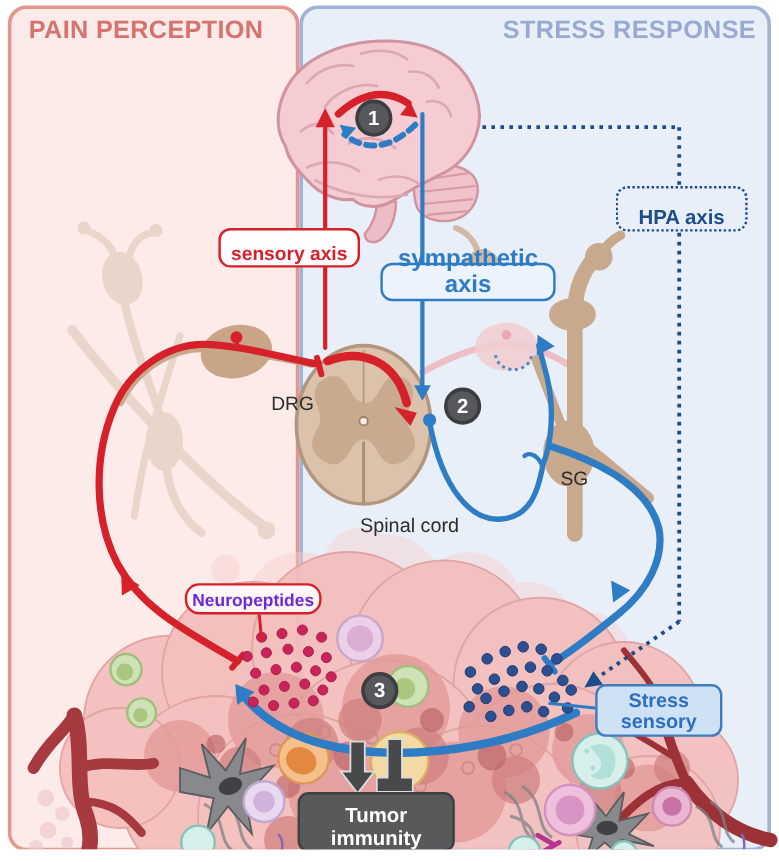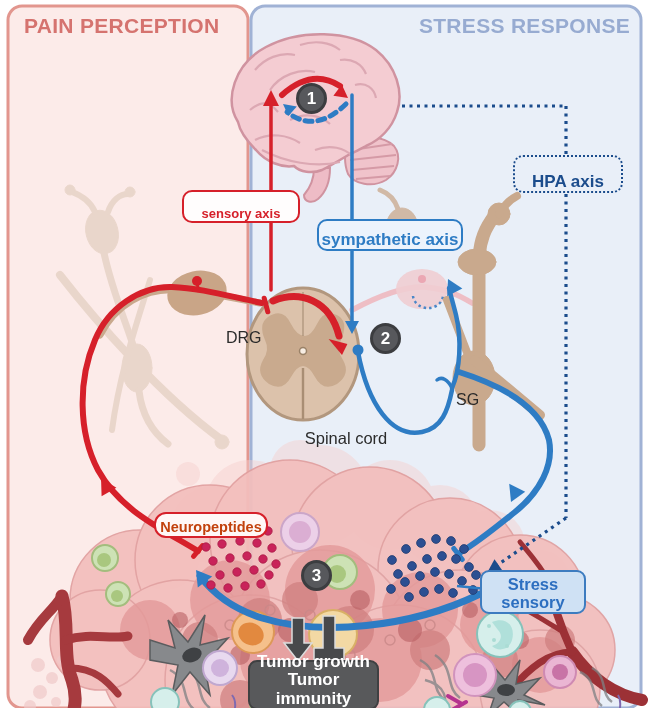--- a/index.html
+++ b/index.html
@@ -8,35 +8,35 @@
   .stage svg{position:absolute;left:0;top:0;}
   .panel-title{position:absolute;font-weight:bold;font-size:21px;letter-spacing:.3px;}
   .panel-title.pain{left:24px;top:14px;color:#d5736f;}
   .panel-title.stress{left:398px;top:14px;width:232px;text-align:right;color:#97abd1;}
   .badge{position:absolute;width:31px;height:31px;border-radius:50%;background:#57585c;
          border:3px solid #3c3d40;color:#fff;font-weight:bold;font-size:17px;
          display:flex;align-items:center;justify-content:center;box-sizing:border-box;}
   .tag{position:absolute;display:flex;flex-direction:column;align-items:center;justify-content:flex-end;
        font-weight:bold;box-sizing:border-box;text-align:center;line-height:1.08;}
   .tag.sensory{left:182px;top:190px;width:118px;height:33px;background:#fffdfd;
-       border:2.5px solid #d6202a;border-radius:10px;color:#d6202a;font-size:13px;}
+       border:2.5px solid #d6202a;border-radius:10px;color:#d6202a;font-size:16px;}
   .tag.symp{left:317px;top:219px;width:146px;height:32px;background:#ecf3fc;
-       border:2.5px solid #2e7cc4;border-radius:10px;color:#2e7cc4;font-size:17px;}
+       border:2.5px solid #2e7cc4;border-radius:10px;color:#2e7cc4;font-size:20px;}
   .tag.hpa{left:513px;top:155px;width:110px;height:38px;background:#e9eff8;
        border:2.5px dotted #1b4c8c;border-radius:10px;color:#1b4c8c;font-size:17px;}
-  .tag.neuro{left:154px;top:512px;width:114px;height:26px;background:#fff7f6;
-       border:2px solid #d6202a;border-radius:12px;color:#c2410c;font-size:14.5px;}
-  .tag.stressh{left:480px;top:570px;width:106px;height:44px;background:#cfe1f4;
+  .tag.neuro{left:154px;top:486px;width:114px;height:26px;background:#fff7f6;
+       border:2px solid #d6202a;border-radius:12px;color:#6d28d9;font-size:14.5px;}
+  .tag.stressh{left:496px;top:570px;width:106px;height:44px;background:#cfe1f4;
        border:2px solid #3d7cc0;border-radius:9px;color:#2d6fc0;font-size:16.5px;}
   .tag.tumorbox{left:248px;top:660px;width:131px;height:50px;background:#58595b;
        border:2px solid #3f4042;border-radius:9px;color:#fff;font-size:17px;}
   .plain{position:absolute;color:#2b2b2b;font-size:16px;margin-left:40px;}
   .plain.drg{left:186px;top:329px;}
-  .plain.sg{left:416px;top:391px;}
-  .plain.spcord{left:260px;top:429px;width:92px;text-align:center;font-size:16.5px;}
+  .plain.sg{left:427px;top:391px;}
+  .plain.spcord{left:260px;top:429px;width:92px;text-align:left;font-size:16.5px;}
 </style>
 </head>
 <body>
 
 <div class="stage">
 <svg width="649" height="718" viewBox="0 0 649 718">
 
   <rect x="8" y="6" width="240" height="702" rx="14" fill="#fcebe9" stroke="#e2968e" stroke-width="3"></rect>
   <rect x="251" y="6" width="390" height="702" rx="14" fill="#e9eff8" stroke="#a0b2d5" stroke-width="3"></rect>
 
@@ -386,20 +386,19 @@
       <span>HPA axis</span>
     </div>
   <div class="tag neuro">
       <span>Neuropeptides</span>
     </div>
   <div class="tag stressh">
     <span>Stress</span>
     <span>sensory</span>
   </div>
   <div class="tag tumorbox">
-    <span>Tumor growth</span>
     <span>Tumor immunity</span>
   </div>
 
   <div class="plain drg">DRG</div>
   <div class="plain sg">SG</div>
   <div class="plain spcord">Spinal cord</div>
 </div>
 
 </body></html>

